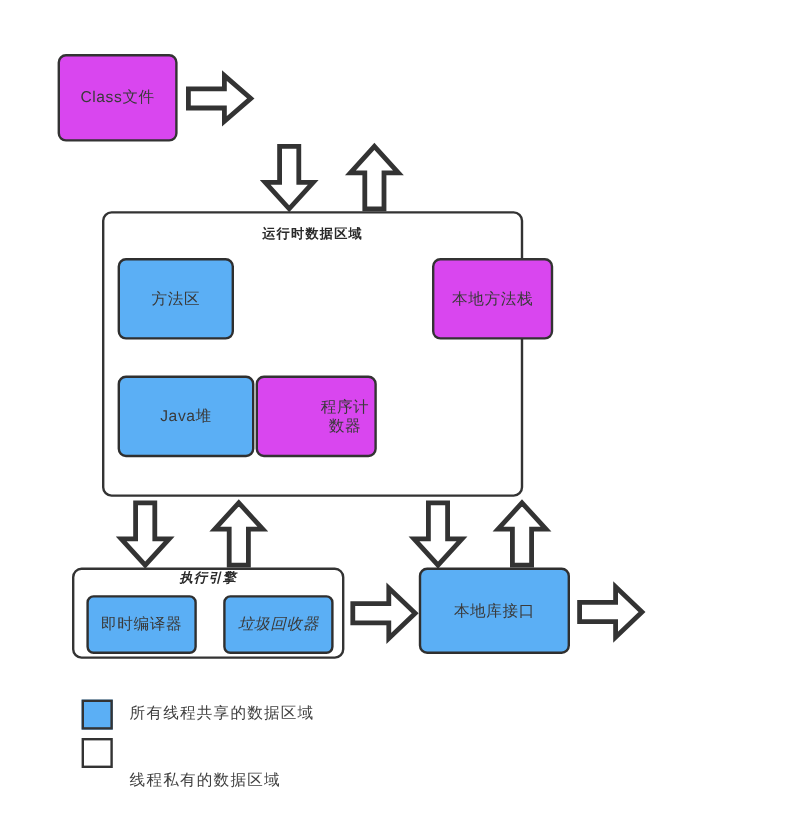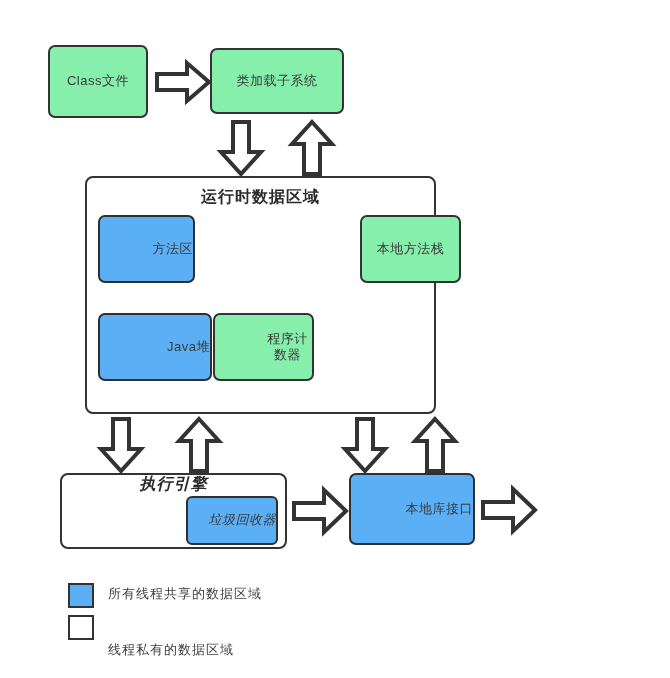--- a/index.html
+++ b/index.html
@@ -15,46 +15,45 @@
     width: 670px;
     height: 678px;
     background: #ffffff;
     overflow: hidden;
   }
   .box {
     position: absolute;
     box-sizing: border-box;
     border: 2px solid #333333;
     border-radius: 7px;
-    background: #86efac;
+    background: #d946ef;
     display: flex;
     align-items: center;
     justify-content: center;
     text-align: center;
     color: #3a3a3a;
     font-size: 13px;
     line-height: 1.25;
     letter-spacing: 0.5px;
   }
   .box.blue {
     background: #5BAFF5;
     border-color: #2f2f2f;
-    justify-content: flex-end;
   }
   .container-box {
     position: absolute;
     box-sizing: border-box;
     border: 2px solid #333333;
     border-radius: 8px;
     background: #ffffff;
   }
   .section-title {
     position: absolute;
     font-weight: bold;
-    font-size: 16px;
+    font-size: 11px;
     color: #2b2b2b;
     letter-spacing: 1px;
     white-space: nowrap;
     text-align: center;
   }
   .arrow {
     position: absolute;
   }
   .arrow svg {
     display: block;
@@ -91,23 +90,20 @@
   <div class="box" style="left:48px; top:45px; width:100px; height:73px;">
     <span>Class文件</span>
   </div>
 
   <div class="arrow" style="left:155px; top:61px;">
     <svg width="56" height="42" viewBox="0 0 56 42">
       <polygon points="2,13 32,13 32,2 54,21 32,40 32,29 2,29"></polygon>
     </svg>
   </div>
 
-  <div class="box" style="left:210px; top:48px; width:134px; height:66px;">
-    <span>类加载子系统</span>
-  </div>
 
   <div class="arrow" style="left:219px; top:120px;">
     <svg width="44" height="56" viewBox="0 0 44 56">
       <polygon points="14,2 30,2 30,32 42,32 22,54 2,32 14,32"></polygon>
     </svg>
   </div>
 
   <div class="arrow" style="left:290px; top:120px;">
     <svg width="44" height="56" viewBox="0 0 44 56">
       <polygon points="22,2 42,24 30,24 30,54 14,54 14,24 2,24"></polygon>
@@ -156,20 +152,23 @@
   <div class="arrow" style="left:413px; top:417px;">
     <svg width="44" height="56" viewBox="0 0 44 56">
       <polygon points="22,2 42,24 30,24 30,54 14,54 14,24 2,24"></polygon>
     </svg>
   </div>
 
   <div class="container-box" style="left:60px; top:473px; width:227px; height:76px;"></div>
 
   <div class="section-title" style="left:60px; top:474px; width:227px;font-style:italic;">执行引擎</div>
 
+  <div class="box blue" style="left:72px; top:496px; width:92px; height:49px; border-radius:6px;">
+    <span>即时编译器</span>
+  </div>
 
   <div class="box blue" style="left:186px; top:496px; width:92px; height:49px; border-radius:6px;font-style:italic;">
     <span>垃圾回收器</span>
   </div>
 
   <div class="arrow" style="left:292px; top:488px;">
     <svg width="56" height="46" viewBox="0 0 56 46">
       <polygon points="2,15 32,15 32,2 54,23 32,44 32,31 2,31"></polygon>
     </svg>
   </div>

